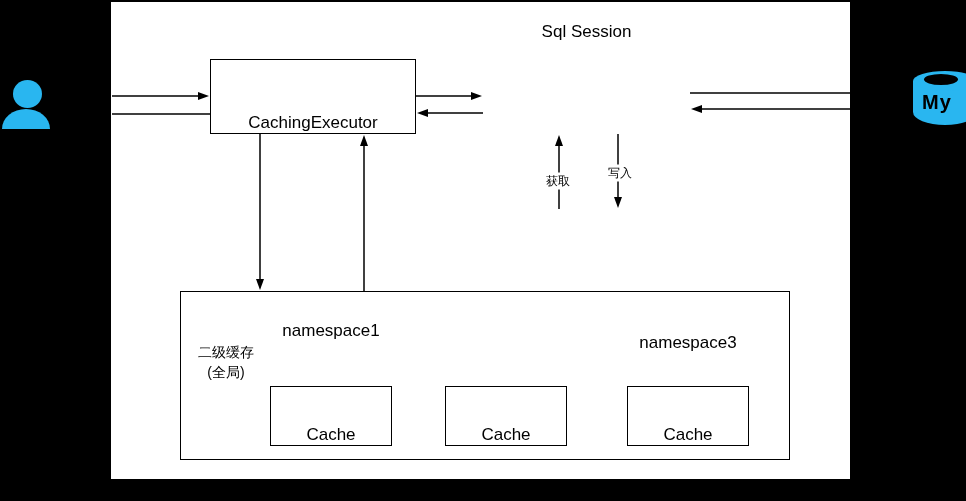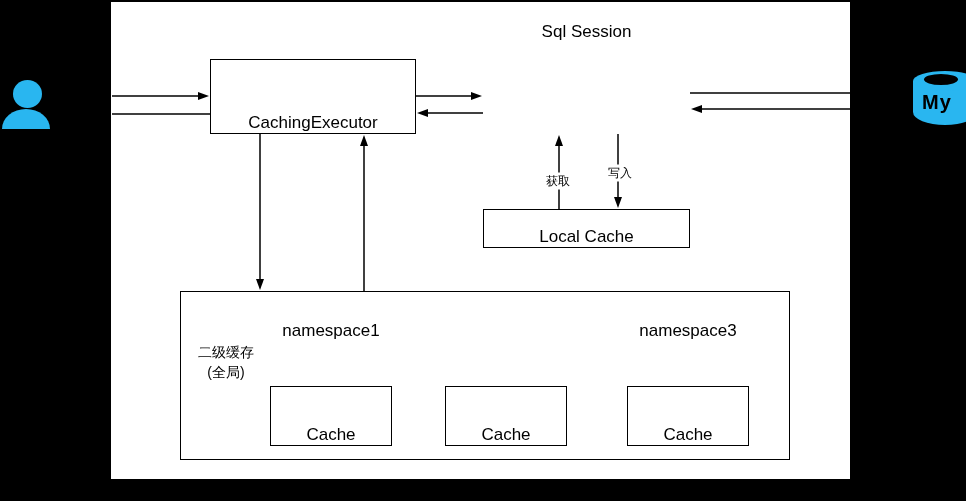--- a/index.html
+++ b/index.html
@@ -43,21 +43,21 @@
   #cache-box-3 { left: 627px; }
   .floating-label {
     position: absolute;
     font-size: 17px;
     text-align: center;
   }
   #sql-session-label { left: 483px; top: 22px; width: 207px; }
   .namespace-label { top: 321px; width: 122px; }
   #namespace-label-1 { left: 270px; }
   #namespace-label-2 { left: 445px; }
-  #namespace-label-3 { left: 627px; }
+  #namespace-label-3 { left: 627px; margin-top: 12px; }
   #second-level-cache-label {
     left: 184px; top: 342px; width: 84px;
     font-size: 14px; line-height: 20px;
   }
   .edge-label {
     position: absolute;
     transform: translate(-50%, -50%);
     background: #fff;
     padding: 0 2px;
     font-size: 12px;
@@ -153,23 +153,20 @@
     </g>
   </svg>
 
   <div class="floating-label" id="sql-session-label">Sql Session</div>
 
   <div class="node" id="node-caching-executor">
     <span>CachingExecutor</span>
   </div>
 
 
-  <div class="node" id="node-local-cache">
-    <span>Local Cache</span>
-  </div>
 
   <div class="edge-label" id="edge-label-get">获取</div>
   <div class="edge-label" id="edge-label-write">写入</div>
 
   <div class="node" id="second-level-cache-box"></div>
 
   <div class="floating-label" id="second-level-cache-label">
     <div>二级缓存</div>
     <div>(全局)</div>
   </div>

